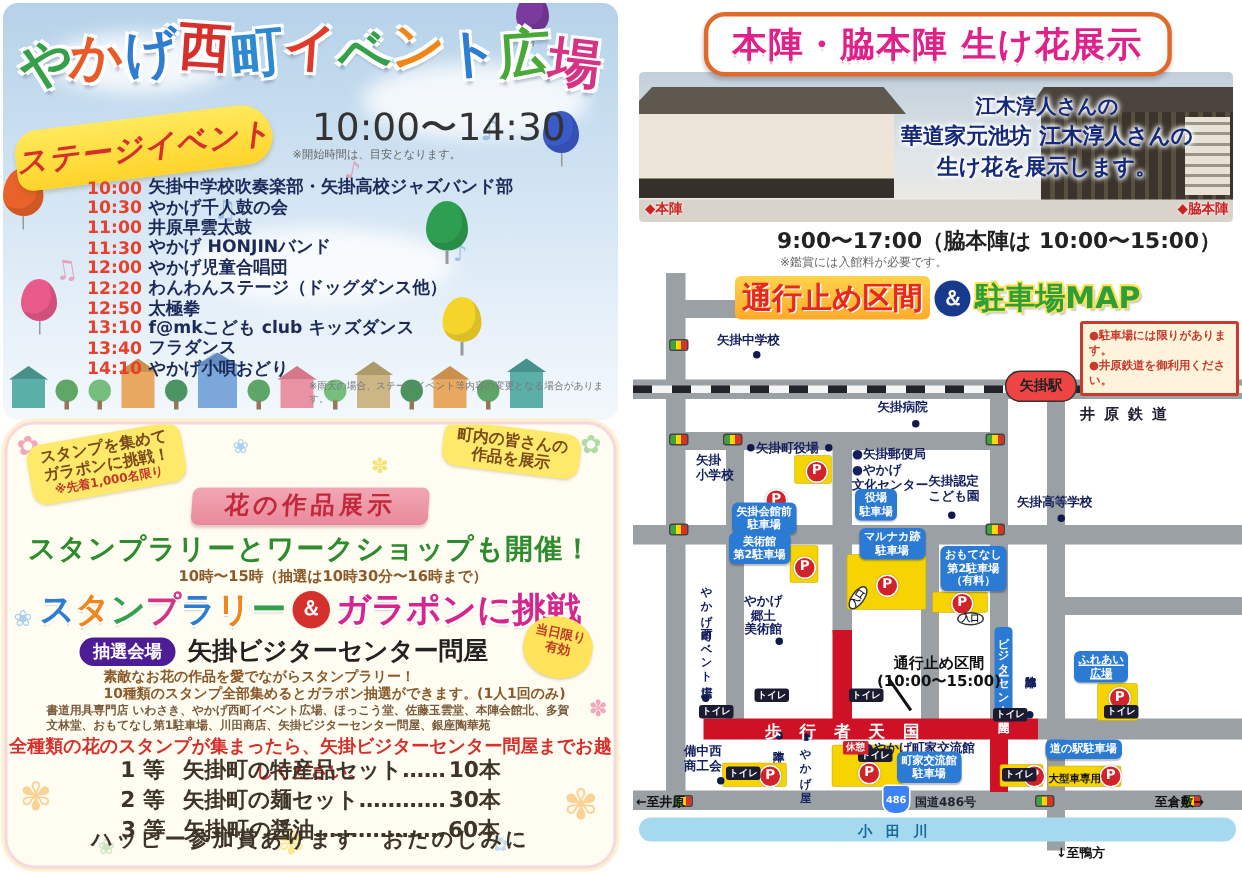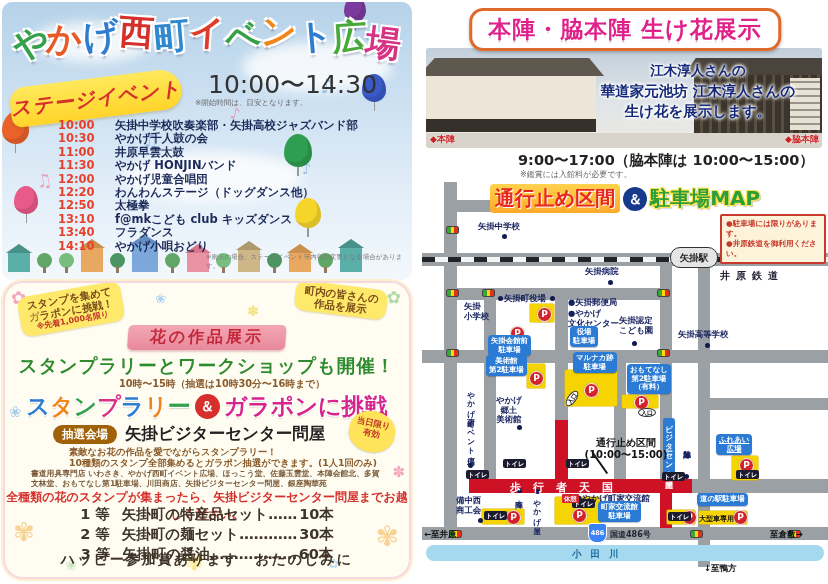--- a/index.html
+++ b/index.html
@@ -24,21 +24,21 @@
   .btitle span:nth-child(10){transform:rotate(-4deg) translateY(3px);}
   .btitle span:nth-child(11){transform:rotate(7deg) translateY(9px);}
   .stageribbon{position:absolute;left:8px;top:76px;width:172px;height:40px;z-index:3;
     background:linear-gradient(180deg,#ffe95c,#ffd42a);border-radius:22px 30px 26px 14px;
     transform:rotate(-7deg);text-align:center;line-height:40px;
     font-size:20px;font-weight:900;font-style:italic;color:#d6302c;letter-spacing:1px;
     box-shadow:0 2px 3px rgba(120,90,0,.25);}
   .timebig{position:absolute;left:206px;top:66px;font-size:25px;font-weight:400;color:#333;z-index:3;}
   .timenote{position:absolute;left:193px;top:96px;font-size:7.5px;color:#666;z-index:3;}
   .sched{position:absolute;left:56px;top:116px;z-index:3;}
-  .srow{display:flex;gap:24px;height:13.4px;align-items:flex-start;}
+  .srow{display:flex;gap:8px;height:13.4px;align-items:center;}
   .stime{color:#e8402a;font-weight:800;font-size:11.5px;width:33px;}
   .sact{color:#1b2a58;font-weight:800;font-size:11.5px;white-space:nowrap;}
   .schednote{position:absolute;left:204px;top:251px;font-size:6.5px;color:#777;z-index:3;}
   .hrow{position:absolute;left:0;right:0;bottom:8px;height:40px;display:flex;align-items:flex-end;gap:7px;
     padding:0 6px;z-index:1;opacity:.9;}
   .hs{width:22px;height:19px;position:relative;}
   .hs::before{content:"";position:absolute;left:-2px;top:-9px;
     border-left:13px solid transparent;border-right:13px solid transparent;border-bottom:9px solid rgba(0,0,0,.18);}
   .hs i{position:absolute;left:-2px;top:-9px;border-left:13px solid transparent;border-right:13px solid transparent;}
   .tr{width:15px;height:15px;border-radius:50%;position:relative;margin-bottom:4px;}
@@ -60,21 +60,21 @@
     color:#8a5a2a;z-index:2;margin-left:30px;}
   .chal{position:absolute;left:0;right:0;top:108px;display:flex;justify-content:center;align-items:center;
     gap:4px;z-index:2;}
   .chal .c1 span{font-size:23px;font-weight:900;display:inline-block;
     text-shadow:-1px -1px 0 #fff,1px -1px 0 #fff,-1px 1px 0 #fff,1px 1px 0 #fff,0 2px 1px rgba(0,0,0,.18);}
   .chal .amp{width:25px;height:25px;border-radius:50%;background:#d6302c;color:#fff;font-size:14px;
     font-weight:900;line-height:25px;text-align:center;}
   .chal .c2{font-size:23px;font-weight:900;color:#d6258c;
     text-shadow:-1px -1px 0 #fff,1px -1px 0 #fff,-1px 1px 0 #fff,1px 1px 0 #fff,0 2px 1px rgba(0,0,0,.18);}
   .venue{position:absolute;left:48px;top:140px;display:flex;align-items:center;gap:8px;z-index:2;}
-  .vtag{background:#a16207;color:#fff;font-size:11.5px;font-weight:900;border-radius:12px;padding:2px 9px;}
+  .vtag{background:#4c1d95;color:#fff;font-size:11.5px;font-weight:900;border-radius:12px;padding:2px 9px;}
   .vname{font-size:16.5px;font-weight:900;color:#222;}
   .valid{position:absolute;right:14px;top:128px;width:46px;height:34px;background:#ffe35a;z-index:2;
     border-radius:50%/45%;transform:rotate(12deg);text-align:center;color:#c0392b;font-weight:900;
     font-size:8.5px;line-height:10px;padding-top:7px;box-shadow:0 1px 2px rgba(120,90,0,.3);}
   .desc{position:absolute;left:64px;top:163px;font-size:9.3px;font-weight:800;color:#8a5a2a;line-height:11px;z-index:2;}
   .locs{position:absolute;left:26px;top:186px;width:354px;font-size:7.8px;font-weight:700;color:#7a5a3a;
     line-height:9.5px;z-index:2;}
   .cta{position:absolute;left:0;right:0;top:206px;text-align:center;font-size:12px;font-weight:900;color:#d6302c;z-index:2;}
   .prizes{position:absolute;left:0;right:0;top:222px;display:flex;flex-direction:column;align-items:center;
     gap:1px;z-index:2;}
@@ -118,21 +118,21 @@
     text-shadow:-1px -1px 0 #ffe34d,1px -1px 0 #ffe34d,-1px 1px 0 #ffe34d,1px 1px 0 #ffe34d,2px 2px 1px rgba(0,0,0,.2);}
   .noticebox{position:absolute;right:2px;top:214px;width:94px;border:2px solid #c93a2e;background:#fdf3da;
     border-radius:2px;padding:3px 4px;font-size:7.6px;font-weight:800;color:#c93a2e;line-height:10px;z-index:3;}
   
   .map{position:absolute;left:0;top:0;width:406px;height:584px;}
   .road{position:absolute;background:#9aa0a4;}
   .redroad{position:absolute;background:#cf1126;}
   .rail{position:absolute;left:0;top:253px;width:406px;height:13px;background:#9aa0a4;}
   .raildash{position:absolute;left:0;right:0;top:4px;height:5px;
     background:repeating-linear-gradient(90deg,#23242a 0 13px,#f5f5f5 13px 26px);}
-  .station{position:absolute;left:248px;top:247px;width:46px;height:19px;background:#e5e5e5;border:1.5px solid #333;
+  .station{position:absolute;left:248px;top:247px;width:46px;height:19px;background:#ef4444;border:1.5px solid #333;
     border-radius:10px;font-size:9.5px;font-weight:900;color:#222;text-align:center;line-height:19px;z-index:4;}
   .railname{position:absolute;left:298px;top:269px;font-size:10px;font-weight:900;color:#223;letter-spacing:6px;}
   .river{position:absolute;left:4px;top:545px;width:398px;height:16px;background:#a5d9ef;border-radius:8px;}
   .rivername{position:absolute;left:150px;top:548px;font-size:9.5px;font-weight:900;color:#1a6a9a;letter-spacing:9px;}
   .ylot{position:absolute;background:#f6d402;border-radius:1px;box-shadow:0 0 0 .5px #d8b400;}
   .pmark{position:absolute;width:13px;height:13px;border-radius:50%;background:#d2232a;border:1px solid #fff;
     color:#fff;font-size:9px;font-weight:900;text-align:center;line-height:13px;font-style:normal;
     box-shadow:0 0 1px rgba(0,0,0,.4);z-index:5;}
   .bluelab{position:absolute;background:#2b7bd5;color:#fff;font-size:7.4px;line-height:8.6px;font-weight:800;
     padding:2px 3px;border-radius:4px;white-space:pre-line;text-align:center;z-index:5;

